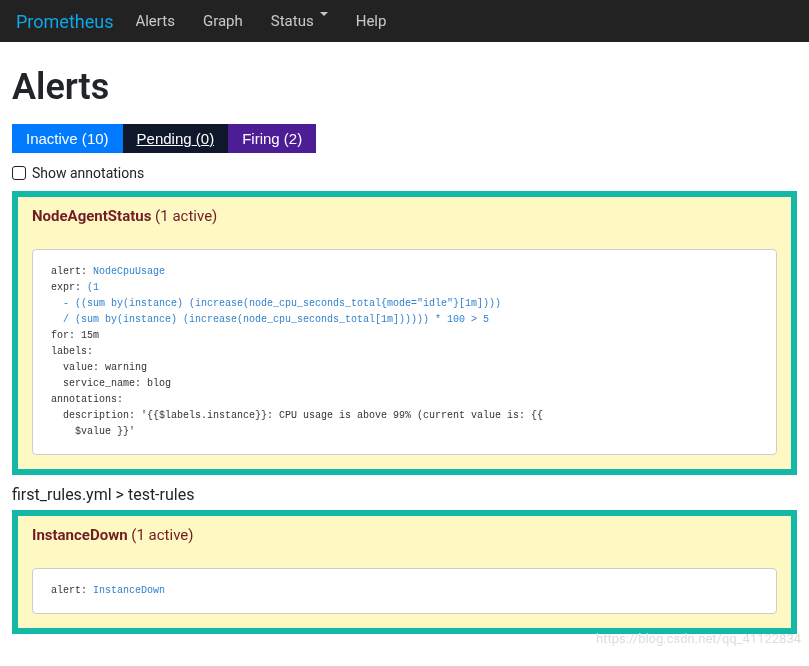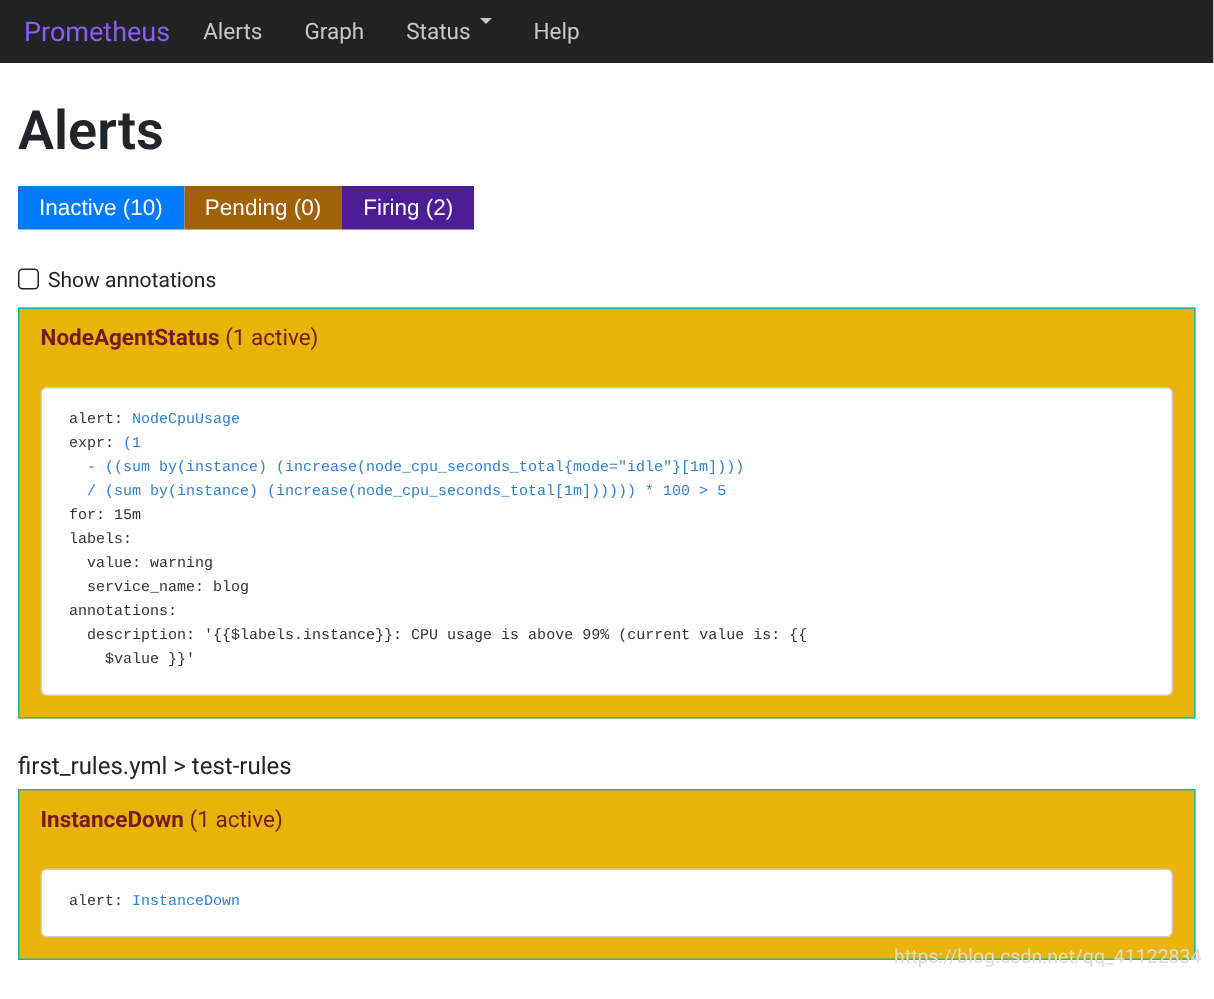--- a/index.html
+++ b/index.html
@@ -1,39 +1,39 @@
 <!DOCTYPE html>
 <html><head>
   <meta charset="utf-8">
   <style>
     * { margin: 0; padding: 0; box-sizing: border-box; }
     body { font-family: -apple-system, BlinkMacSystemFont, "Segoe UI", Roboto, "Helvetica Neue", Arial, sans-serif; font-size: 14px; color: #212529; background: #fff; }
     
     .navbar { background: #222; padding: 8px 16px; display: flex; align-items: center; gap: 16px; }
-    .navbar-brand { color: #8b5cf6; font-size: 18px; font-weight: 400; text-decoration: none; }
+    .navbar-brand { color: #0ea5e9; font-size: 18px; font-weight: 400; text-decoration: none; }
     .nav-link { color: rgba(255,255,255,0.75); text-decoration: none; font-size: 15px; padding: 4px 6px; }
     .nav-link.dropdown { display: flex; align-items: flex-start; gap: 4px; }
     .caret { display: inline-block; width: 0; height: 0; border-left: 4px solid transparent; border-right: 4px solid transparent; border-top: 4px solid rgba(255,255,255,0.75); margin-left: 2px; }
     
     .container { padding: 12px 12px; }
     h1 { font-size: 36px; font-weight: 600; margin: 12px 0 16px 0; }
     
-    .btn-group { display: inline-flex; margin-bottom: 26px; }
+    .btn-group { display: inline-flex; margin-bottom: 12px; }
     .btn-toggle { color: #fff; border: none; padding: 6px 14px; font-size: 15px; cursor: pointer; }
     .btn-toggle.inactive { background: #007bff; }
-    .btn-toggle.pending { background: #a16207; }
+    .btn-toggle.pending { background: #0f172a; text-decoration: underline; }
     .btn-toggle.firing { background: #4c1d95; }
     
-    .checkbox-row { display: flex; gap: 6px; margin-bottom: 10px; }
+    .checkbox-row { display: flex; align-items: center; gap: 6px; margin-bottom: 10px; }
     .checkbox-icon { width: 14px; height: 14px; border: 1.5px solid #222; border-radius: 3px; display: inline-block; }
     .checkbox-label { font-size: 14px; }
     
     .rules-file { font-size: 16px; padding: 6px 0; }
     
-    .alert-group { border: 1px solid #14b8a6; background: #eab308; margin-bottom: 16px; }
+    .alert-group { border: 6px solid #14b8a6; background: #fef9c3; margin-bottom: 4px; }
     .alert-header { padding: 10px 14px; font-size: 15px; }
     .alert-name { color: #721c24; font-weight: 700; }
     .alert-count { color: #721c24; font-weight: 400; }
     
     .code-block { background: #fff; border: 1px solid #ccc; border-radius: 4px; margin: 14px; padding: 14px 18px; font-family: "SFMono-Regular", Consolas, "Liberation Mono", Menlo, monospace; font-size: 10px; line-height: 1.6; color: #333; white-space: pre-wrap; word-wrap: break-word; }
     .code-key { color: #333; }
     .code-link { color: #3182ce; text-decoration: none; }
     
     .watermark { position: fixed; bottom: 20px; right: 8px; color: #ddd; font-size: 13px; pointer-events: none; }
   </style>

